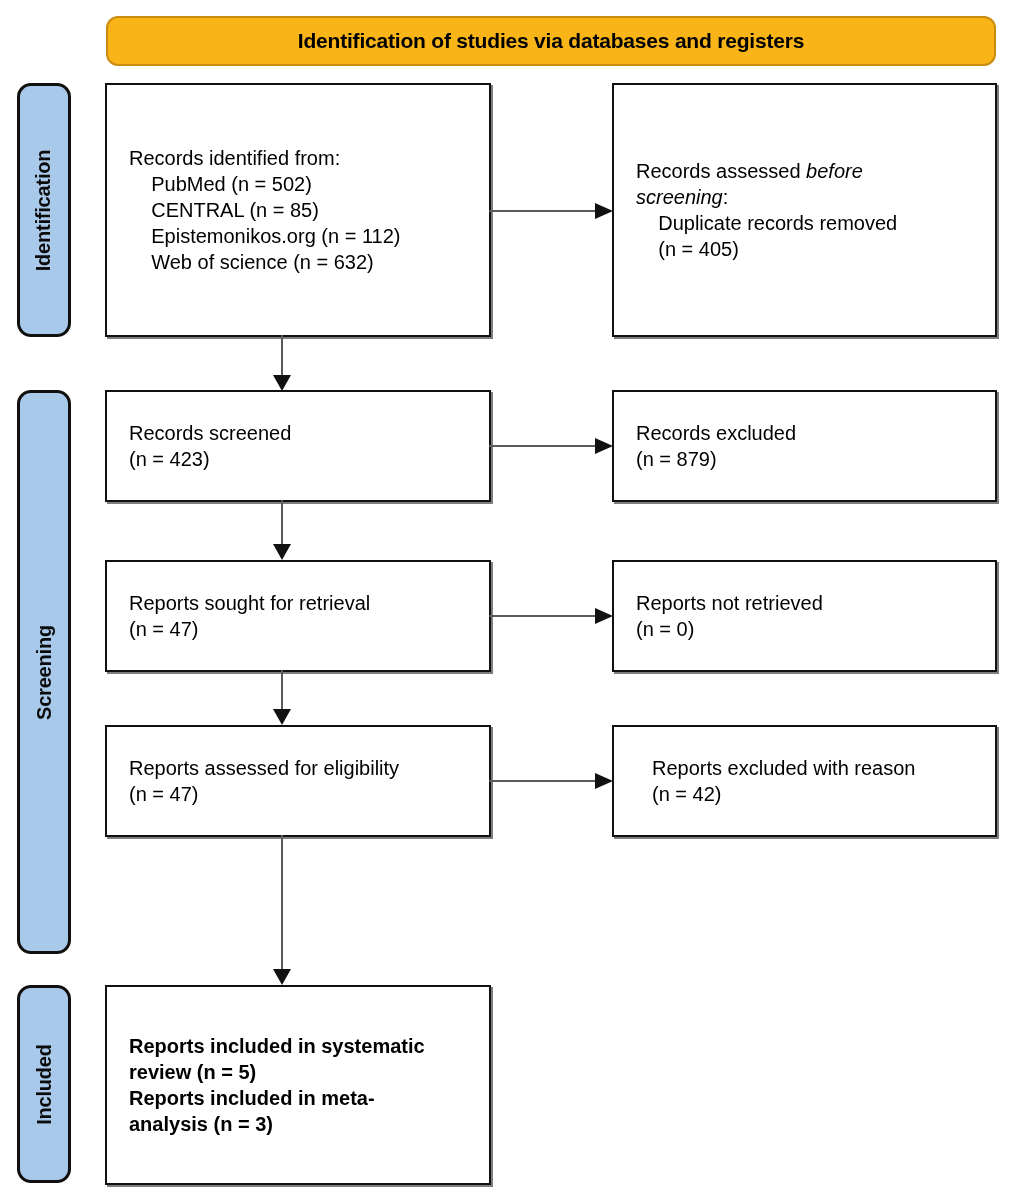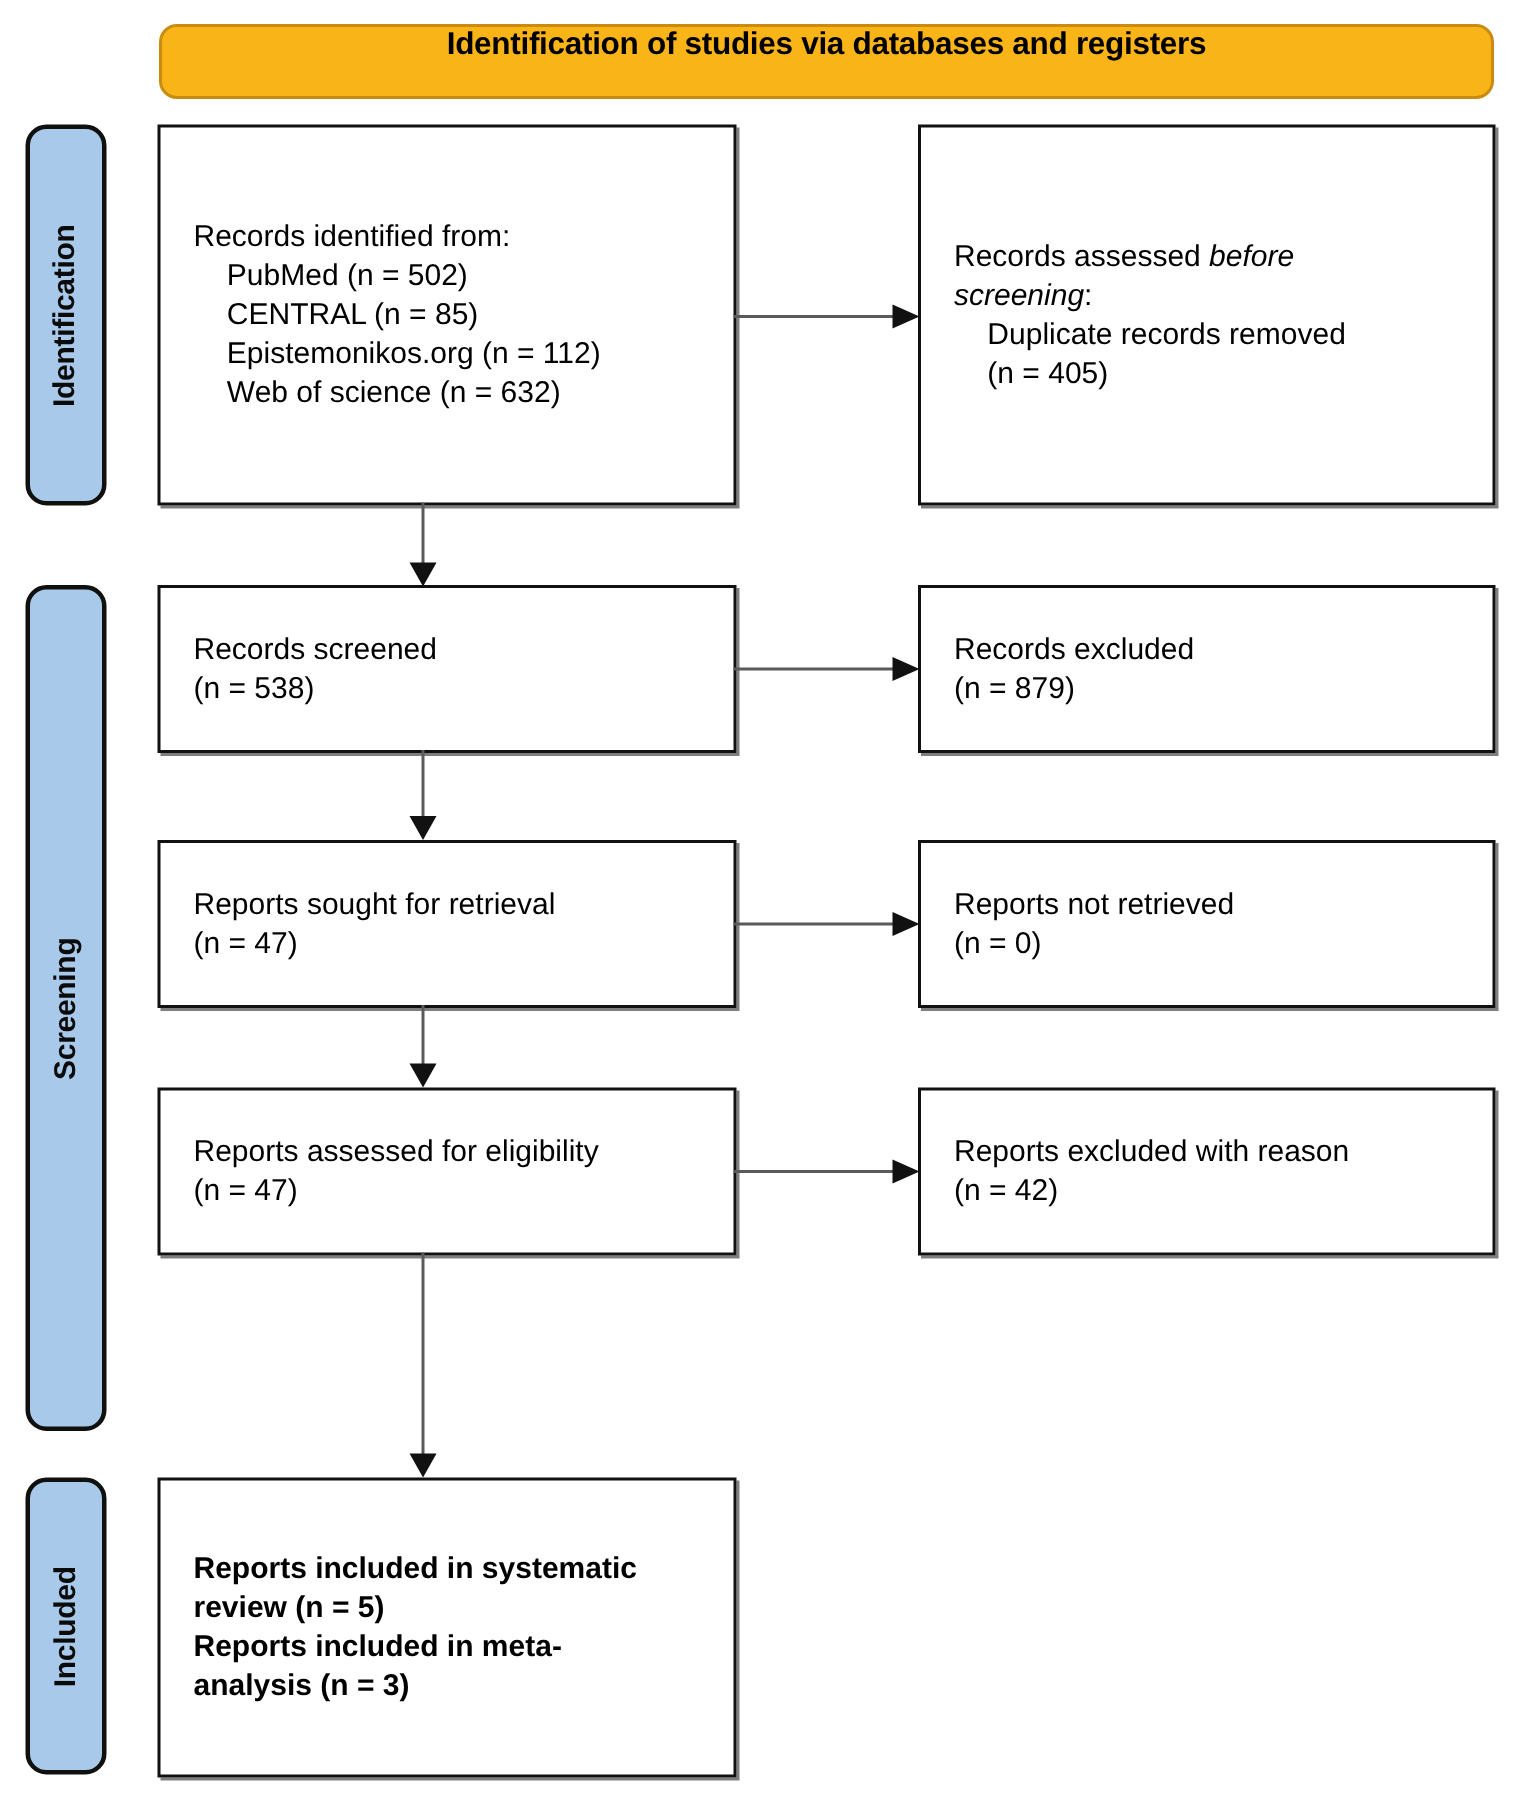--- a/index.html
+++ b/index.html
@@ -22,20 +22,21 @@
   }
 
   
   .phase-banner {
     position: absolute;
     background: #F9B418;
     border: 2px solid #C98C10;
     border-radius: 12px;
     box-sizing: border-box;
     display: flex;
+    align-items: center;
     justify-content: center;
     color: #000000;
     font-weight: bold;
     letter-spacing: -0.2px;
   }
   .phase-banner .banner-text {
     font-size: 21px;
     font-weight: bold;
     text-align: center;
   }
@@ -121,21 +122,21 @@
 
   <div class="flow-box" style="left:612px; top:83px; width:385px; height:254px;">
     <div class="box-text"><span>Records assessed </span><span class="it">before</span>
 <span class="it">screening</span><span>:</span><span>
     Duplicate records removed
     (n = 405)</span></div>
   </div>
 
   <div class="flow-box" style="left:105px; top:390px; width:386px; height:112px;">
     <div class="box-text">Records screened
-(n = 538)</div>
+(n = 423)</div>
   </div>
 
   <div class="flow-box" style="left:612px; top:390px; width:385px; height:112px;">
     <div class="box-text">Records excluded
 (n = 879)</div>
   </div>
 
   <div class="flow-box" style="left:105px; top:560px; width:386px; height:112px;">
     <div class="box-text">Reports sought for retrieval
 (n = 47)</div>
@@ -144,21 +145,21 @@
   <div class="flow-box" style="left:612px; top:560px; width:385px; height:112px;">
     <div class="box-text">Reports not retrieved
 (n = 0)</div>
   </div>
 
   <div class="flow-box" style="left:105px; top:725px; width:386px; height:112px;">
     <div class="box-text">Reports assessed for eligibility
 (n = 47)</div>
   </div>
 
-  <div class="flow-box" style="left:612px; top:725px; width:385px; height:112px;">
+  <div class="flow-box" style="left:612px; top:725px; width:385px; height:112px;padding-left:16px;">
     <div class="box-text">Reports excluded with reason
 (n = 42)</div>
   </div>
 
   <div class="flow-box" style="left:105px; top:985px; width:386px; height:200px;font-weight:bold;">
     <div class="box-text">Reports included in systematic
 review (n = 5)
 Reports included in meta-
 analysis (n = 3)</div>
   </div>

